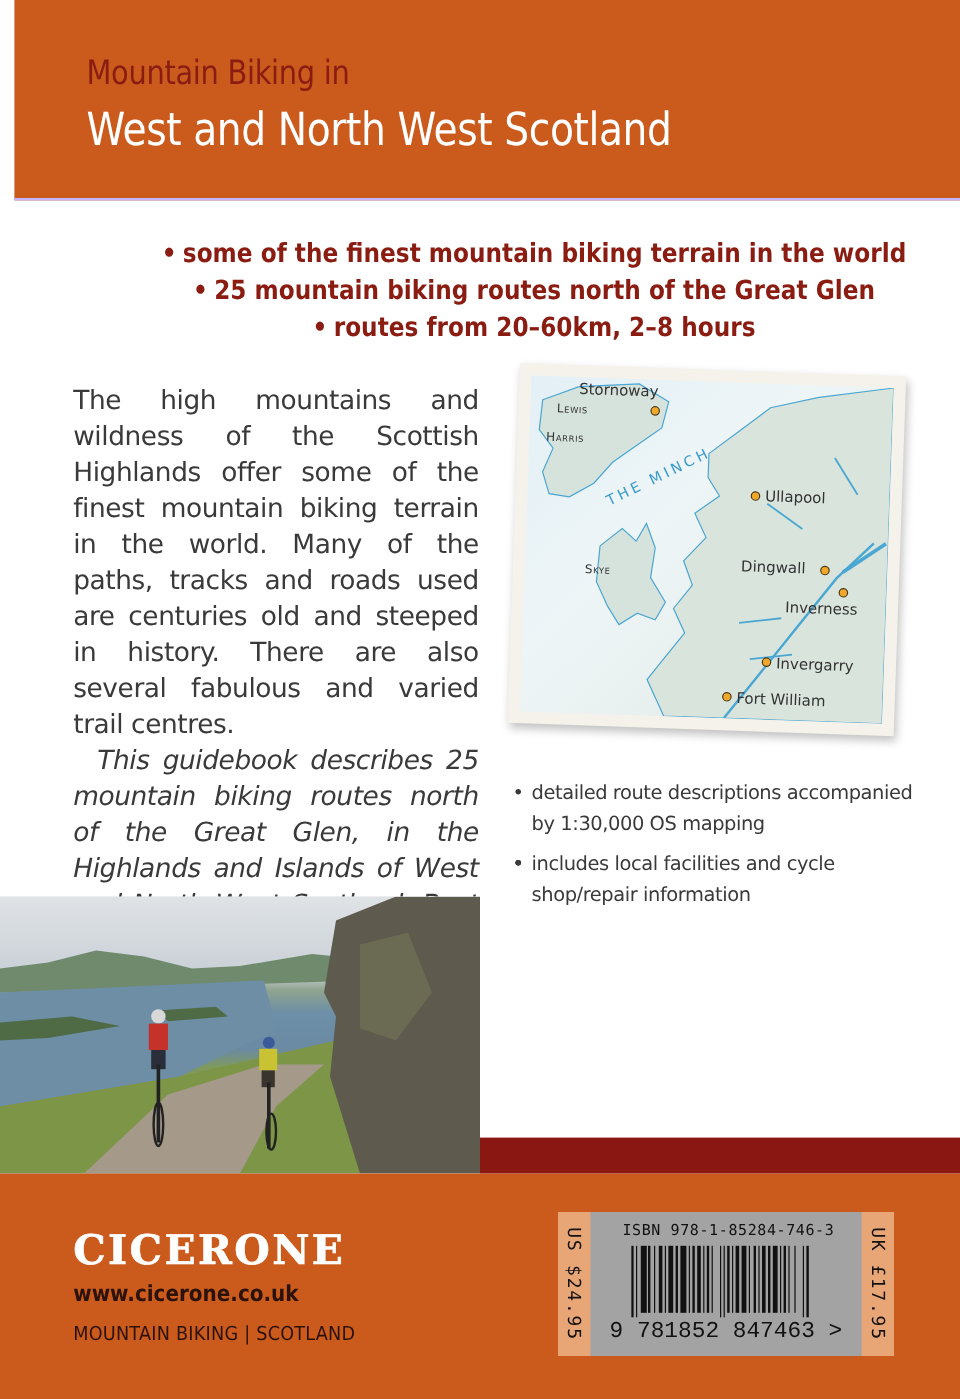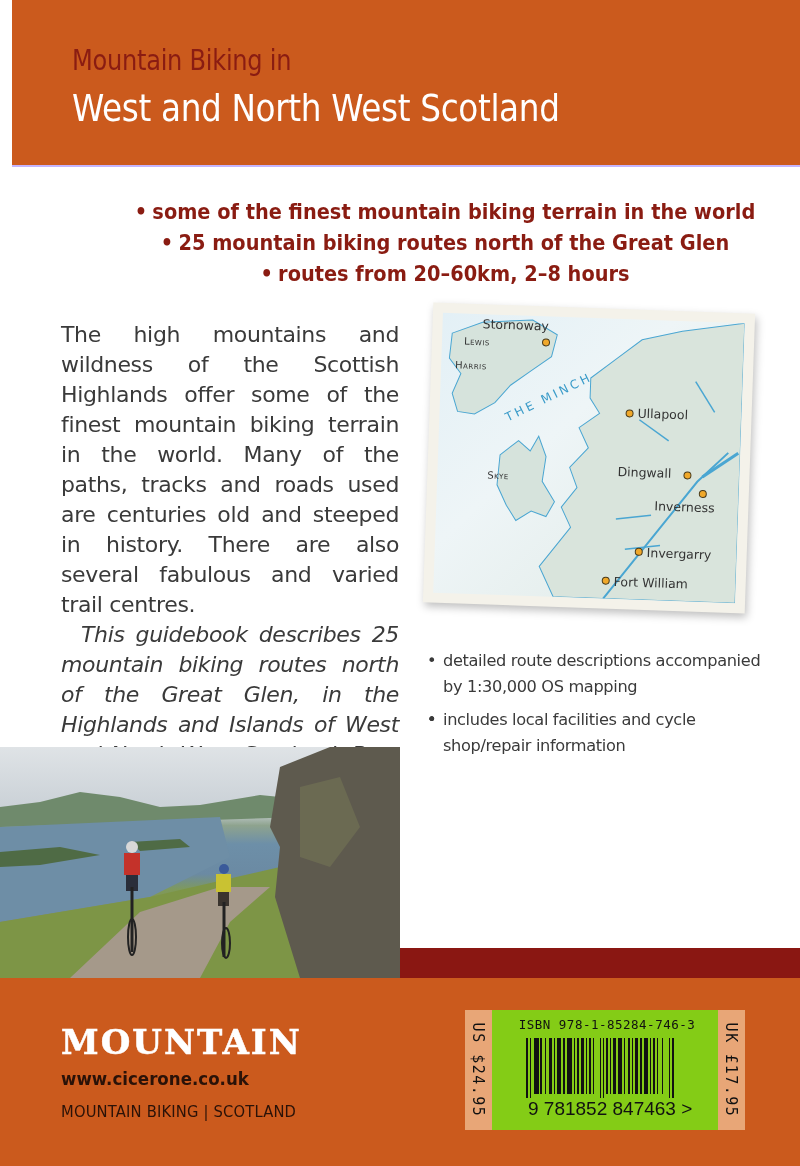--- a/index.html
+++ b/index.html
@@ -98,30 +98,30 @@
       position: absolute; left: 61px; top: 124px;
       font-family: "DejaVu Sans", sans-serif; font-size: 16px; color: #2a1208;
       transform: scaleX(0.92); transform-origin: left top; letter-spacing: 0.2px;
     }
 
     .barcode-box {
       position: absolute; left: 465px; top: 32px; width: 280px; height: 120px;
       background: #e8a677;
     }
     .barcode-white {
-      position: absolute; left: 27px; top: 0; width: 226px; height: 120px; background: #84cc16;
+      position: absolute; left: 27px; top: 0; width: 226px; height: 120px; background: #a3a3a3;
     }
     .isbn-text {
       position: absolute; left: 10px; top: 7px; width: 210px; text-align: center;
       font-family: "DejaVu Sans Mono", monospace; font-size: 12.5px; color: #111; letter-spacing: 0.5px;
     }
     .bars { position: absolute; left: 34px; top: 28px; }
     .ean-digits {
       position: absolute; left: 16px; top: 88px; width: 205px;
-      font-family: Liberation Sans, sans-serif; font-size: 19px; color: #111; margin-left: 20px;
+      font-family: Liberation Mono, monospace; font-size: 19px; color: #111;
     }
     .price-side {
       position: absolute; top: 0; width: 27px; height: 120px;
       display: flex; align-items: center; justify-content: center;
     }
     .price-side span {
       font-family: "DejaVu Sans Mono", monospace; font-size: 15px; color: #111;
       white-space: nowrap; transform: rotate(90deg); letter-spacing: 1.5px;
     }
     .price-us { left: 0; }
@@ -226,21 +226,21 @@
     <rect x="216" y="127" width="15" height="18" fill="#c9c232"></rect>
     <rect x="218" y="145" width="11" height="14" fill="#3a342e"></rect>
     <line x1="224" y1="155" x2="224" y2="210" stroke="#222" stroke-width="3"></line>
     <ellipse cx="226" cy="196" rx="4" ry="15" fill="none" stroke="#222" stroke-width="2"></ellipse>
   </svg>
 </div>
 
 <div class="red-band"></div>
 
 <div class="footer">
-  <div class="logo">MOUNTAIN</div>
+  <div class="logo">CICERONE</div>
   <div class="url">www.cicerone.co.uk</div>
   <div class="category">MOUNTAIN BIKING | SCOTLAND</div>
 
   <div class="barcode-box">
     <div class="price-side price-us">
         <span>US $24.95</span>
       </div>
     <div class="barcode-white">
       <div class="isbn-text">ISBN 978-1-85284-746-3</div>
       <svg class="bars" width="160" height="60" viewBox="0 0 160 60">

